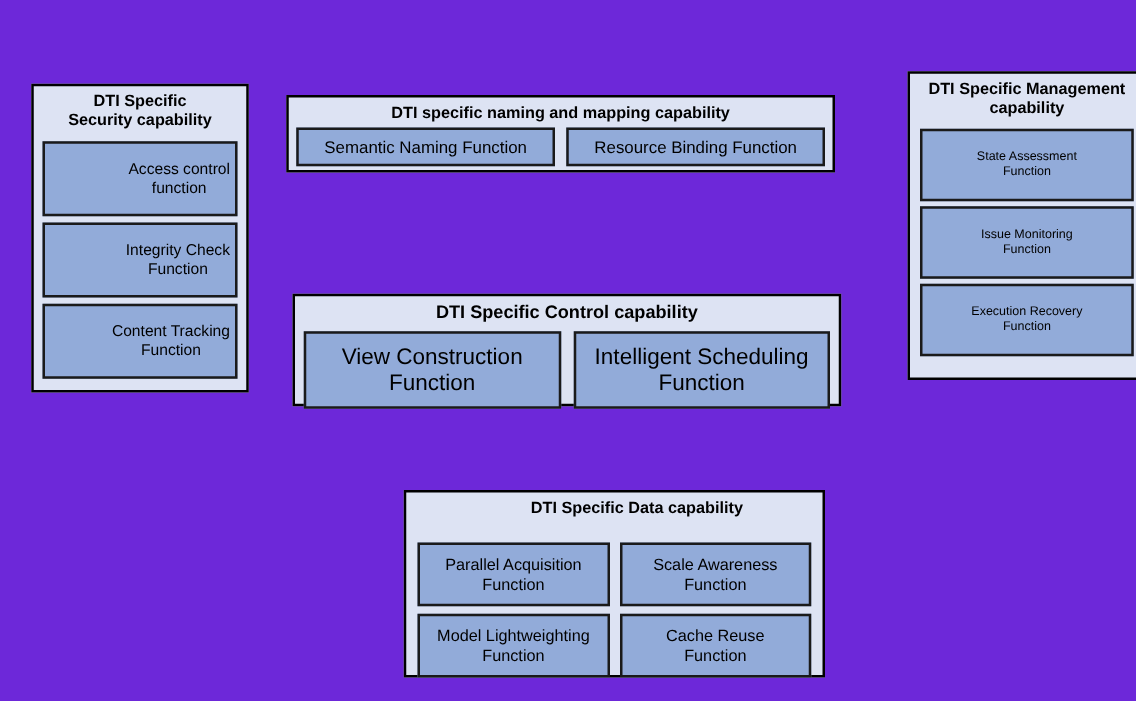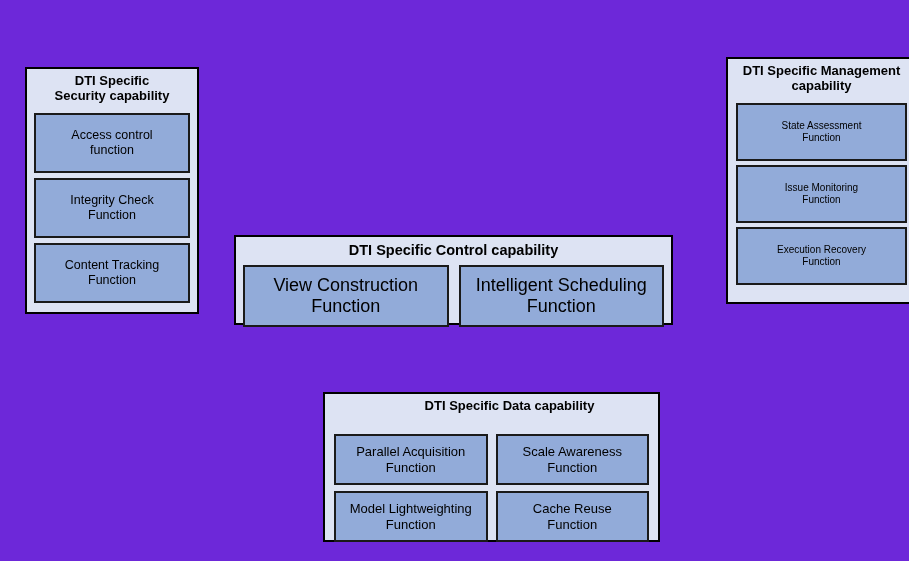--- a/index.html
+++ b/index.html
@@ -69,20 +69,21 @@
     left: 25px; top: 67px;
     width: 174px; height: 247px;
   }
   #panel-security .panel-title { font-size: 13px; height: 44px; }
   #panel-security .panel-body { padding: 0 7px 6px 7px; }
   #panel-security .fn {
     font-size: 12.5px;
     height: 60px;
     width: 100%;
     margin-bottom: 5px;
+    justify-content: flex-end;
   }
   #panel-security .fn:last-child { margin-bottom: 0; }
 
   
   #panel-naming {
     left: 229px; top: 76px;
     width: 439px; height: 62px;
   }
   #panel-naming .panel-title { font-size: 13px; height: 24px; }
   #panel-naming .panel-body { padding: 0 6px 5px 6px; }
@@ -162,20 +163,33 @@
       </div>
       <div class="fn">
         <span>
           <span>Content Tracking</span><br>
           <span>Function</span>
         </span>
       </div>
     </div>
   </div>
 
+  <div class="panel" id="panel-naming">
+    <div class="panel-title">DTI specific naming and mapping capability</div>
+    <div class="panel-body">
+      <div class="row">
+        <div class="fn">
+          <span>Semantic Naming Function</span>
+        </div>
+        <div class="fn">
+          <span>Resource Binding Function</span>
+        </div>
+      </div>
+    </div>
+  </div>
 
   <div class="panel" id="panel-control">
     <div class="panel-title">DTI Specific Control capability</div>
     <div class="panel-body">
       <div class="row">
         <div class="fn">
           <span>
             <span>View Construction</span><br>
             <span>Function</span>
           </span>

